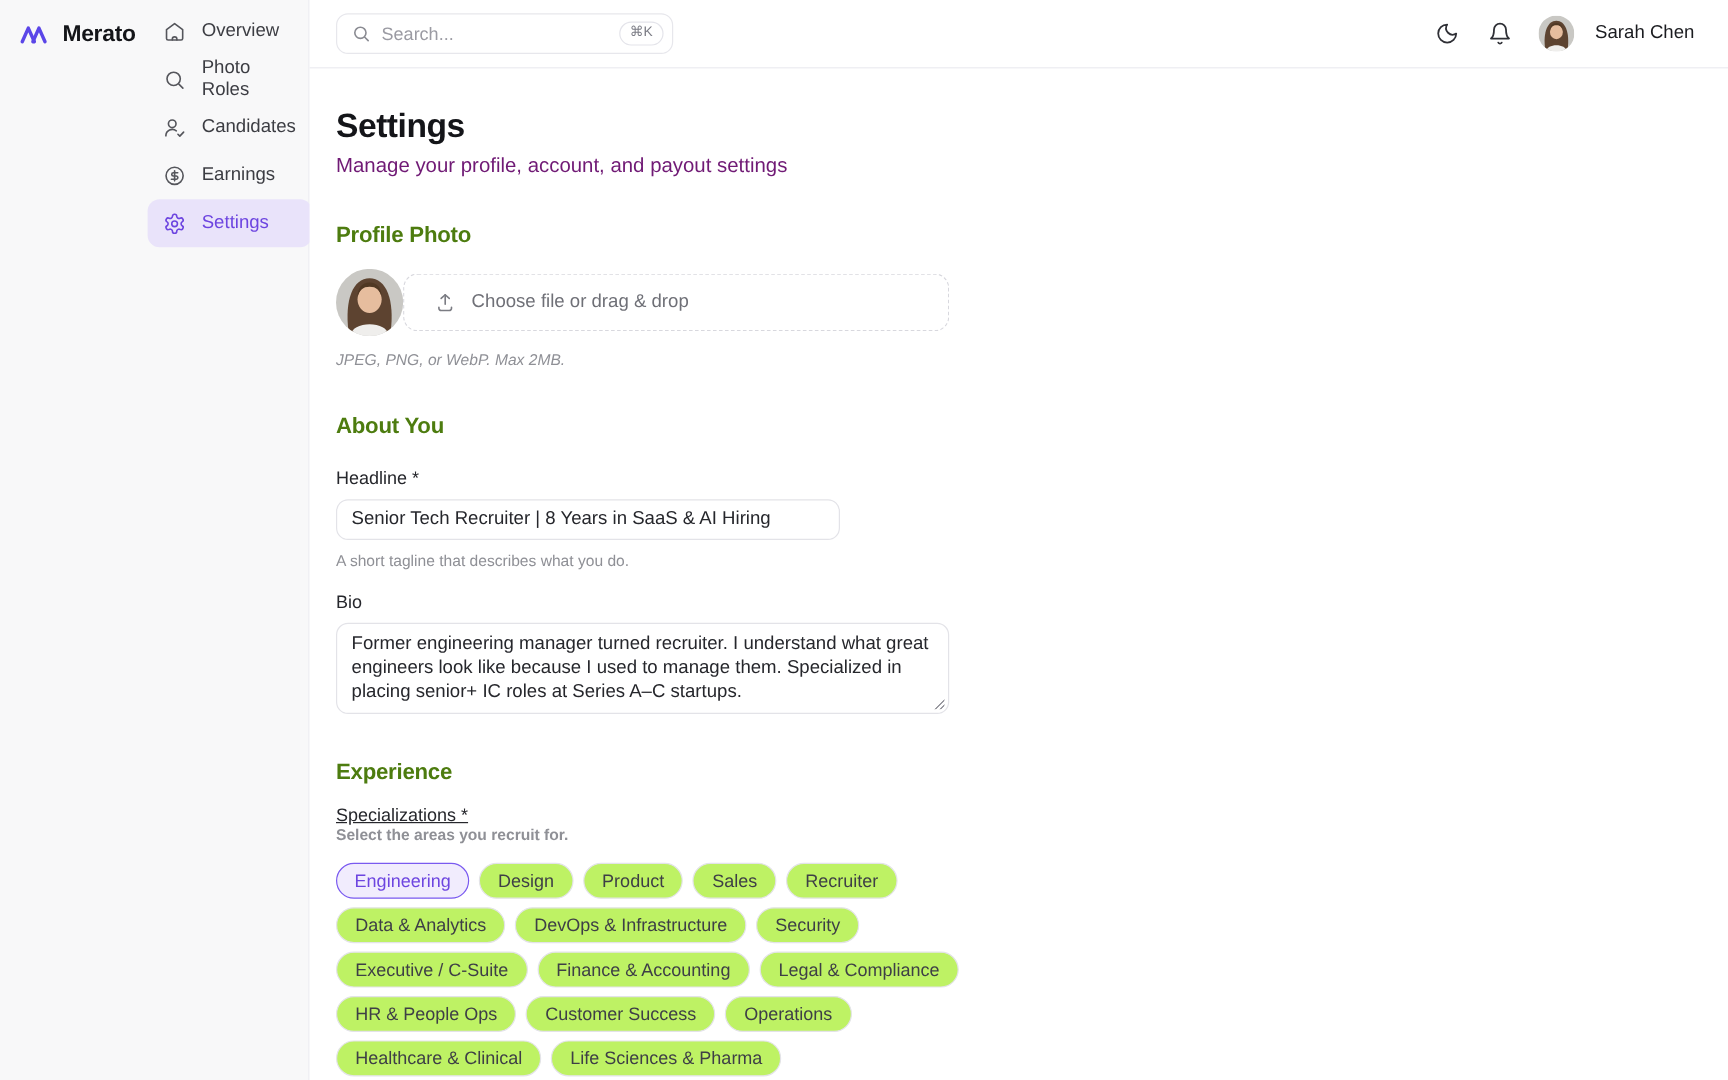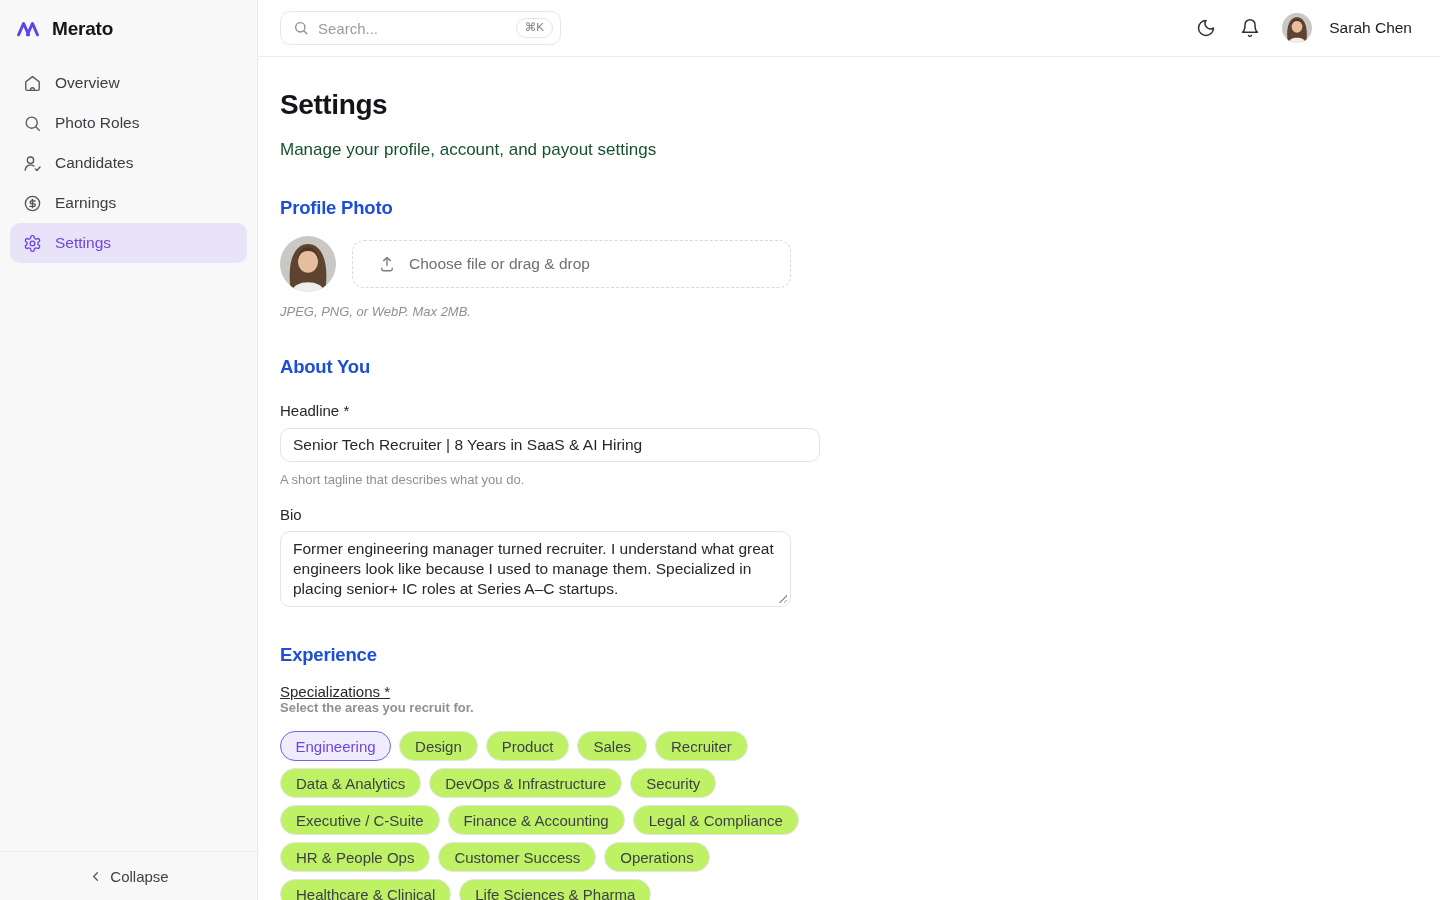--- a/index.html
+++ b/index.html
@@ -13,21 +13,21 @@
     --chip-selected-border: #7a5af0;
     --border: #ececf0;
     --input-border: #e3e3e8;
     --text-muted: #6f7077;
     --text-faint: #8f9096;
   }
   .app { display: flex; width: 1440px; height: 900px; }
 
   
   .sidebar { width: 258px; flex: 0 0 258px; background: #f8f8f9;
-    border-right: 1px solid var(--border); display: flex; flex-direction: column; }
+    border-right: 1px solid var(--border); display: flex; flex-direction: row; }
   .logo { height: 57px; display: flex; align-items: center; gap: 9px; padding-left: 16px; }
   .logo-mark { display: flex; align-items: center; color: var(--accent-strong); }
   .logo-name { font-size: 19px; font-weight: 700; letter-spacing: -0.2px; color: #141519; }
   .nav { flex: 1; padding: 6px 10px 0 10px; display: flex; flex-direction: column; gap: 0; }
   .nav-item { height: 40px; display: flex; align-items: center; gap: 13px; padding: 0 13px;
     border-radius: 10px; cursor: pointer; color: #3c3d43; font-size: 15.5px; }
   .nav-item .nav-icon { display: flex; align-items: center; color: #55565c; }
   .nav-item.active { background: var(--accent-soft); color: var(--accent); font-weight: 500; }
   .nav-item.active .nav-icon { color: var(--accent); }
   .collapse-bar { border-top: 1px solid var(--border); height: 49px; display: flex;
@@ -52,33 +52,33 @@
     background: none; border: none; color: #2f3036; cursor: pointer; border-radius: 8px; }
   .avatar { border-radius: 50%; overflow: hidden; display: block; }
   .avatar.sm { width: 30px; height: 30px; margin-left: 6px; }
   .avatar.lg { width: 56px; height: 56px; flex: 0 0 56px; }
   .user-name { font-size: 15.5px; font-weight: 500; color: #1b1c20; margin-left: 9px; cursor: pointer; }
 
   
   .main { flex: 1; padding: 32px 0 0 22px; overflow: hidden; }
   .content { width: 511px; }
   .page-title { font-size: 28px; font-weight: 700; letter-spacing: -0.4px; color: #141519; }
-  .page-subtitle { font-size: 17px; color: #14532d; margin-top: 19px; }
-  .section-heading { font-size: 18.5px; font-weight: 600; letter-spacing: -0.2px; color: #1d4ed8; }
+  .page-subtitle { font-size: 17px; color: #701a75; margin-top: 7px; }
+  .section-heading { font-size: 18.5px; font-weight: 600; letter-spacing: -0.2px; color: #4d7c0f; }
   .mt-lg { margin-top: 37px; }
-  .photo-row { margin-top: 17px; display: flex; align-items: center; gap: 16px; }
+  .photo-row { margin-top: 17px; display: flex; align-items: center; }
   .dropzone { flex: 1; height: 48px; border: 1.5px dashed #d8d8de; border-radius: 12px;
     display: flex; align-items: center; gap: 13px; padding-left: 25px; cursor: pointer;
     color: var(--text-muted); font-size: 15.5px; background: #fff; }
   .dropzone .up-icon { display: flex; color: #7b7c83; }
   .help-text { font-size: 13px; color: var(--text-faint); }
   .photo-help { margin-top: 12px; font-style: italic; }
   .field-label { font-size: 15px; font-weight: 500; color: #26272c; }
   .lbl-headline { margin-top: 24px; }
-  .text-input { margin-top: 9px; width: 540px; height: 34px; border: 1px solid var(--input-border);
+  .text-input { margin-top: 9px; width: 420px; height: 34px; border: 1px solid var(--input-border);
     border-radius: 10px; padding: 0 12px; font-family: "Liberation Sans", sans-serif;
     font-size: 15.5px; color: #26272c; outline: none; background: #fff; display: block; }
   .input-help { margin-top: 10px; }
   .lbl-bio { margin-top: 19px; }
   .textarea-wrap { position: relative; margin-top: 8px; width: 511px; }
   .textarea-wrap textarea { width: 511px; height: 76px; border: 1px solid var(--input-border);
     border-radius: 10px; padding: 7px 12px; font-family: "Liberation Sans", sans-serif;
     font-size: 15.5px; line-height: 20px; color: #26272c; outline: none; resize: none;
     display: block; background: #fff; }
   .resize-grip { position: absolute; right: 4px; bottom: 4px; width: 9px; height: 9px; cursor: nwse-resize;

